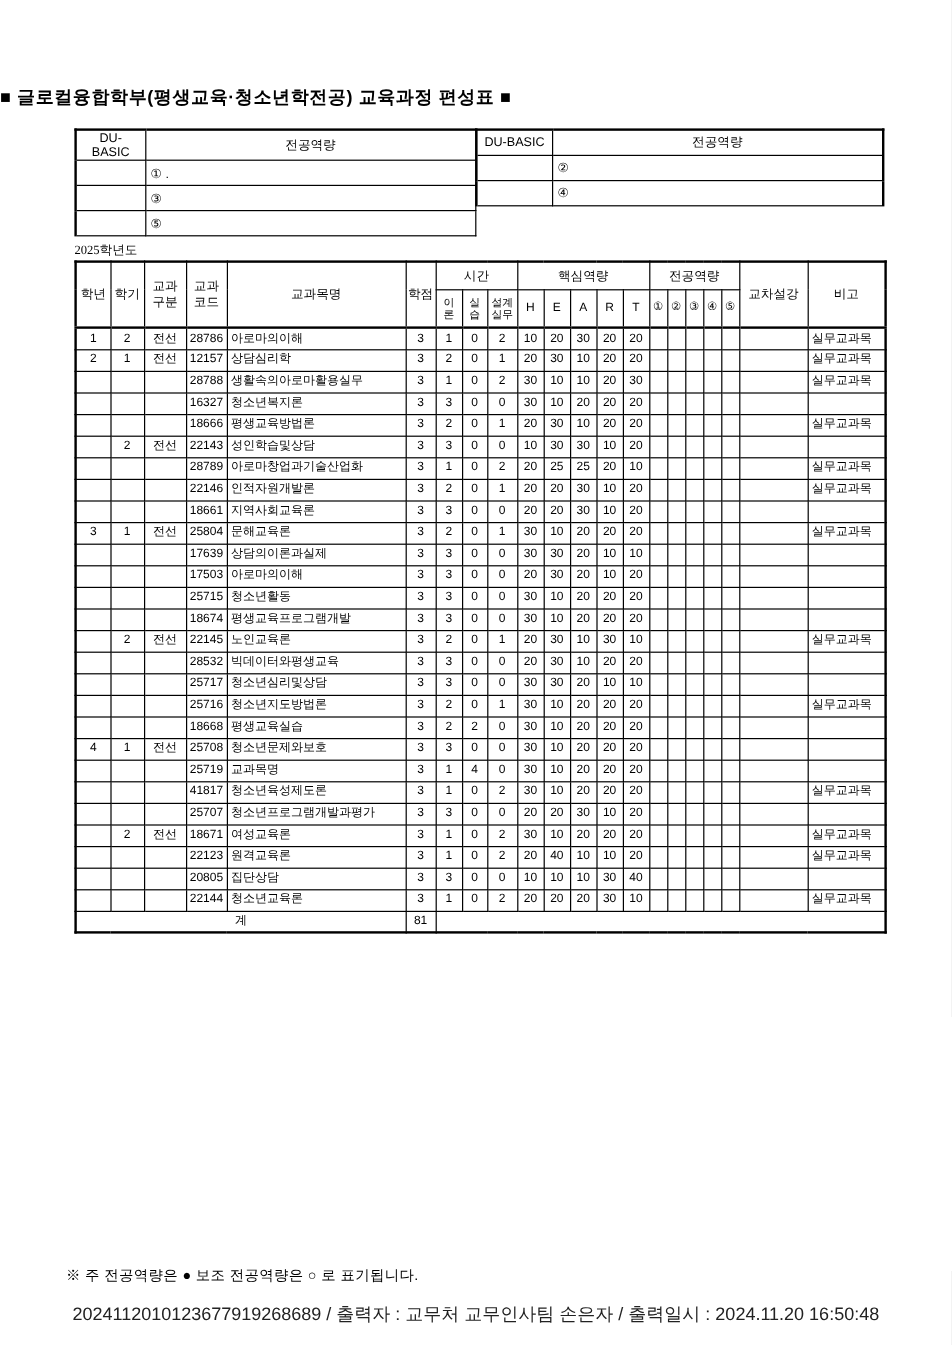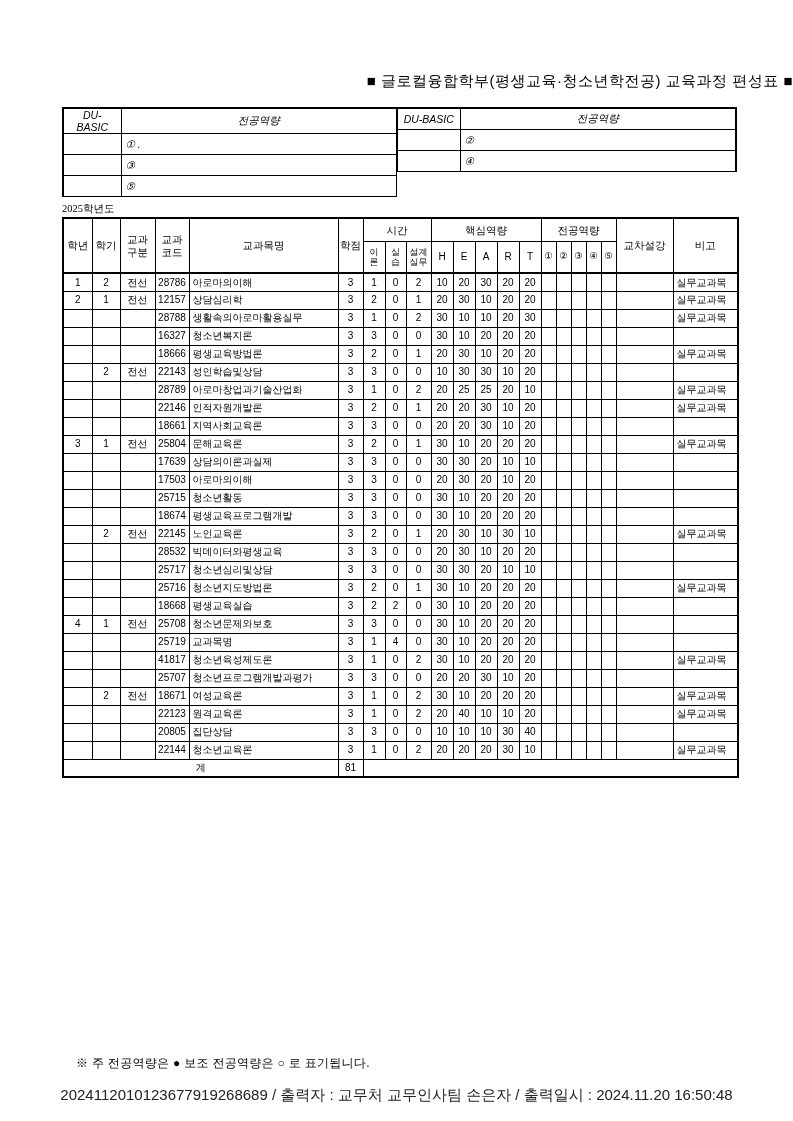--- a/index.html
+++ b/index.html
@@ -8,40 +8,38 @@
   .page {
     position: relative;
     width: 793px; height: 1121px;
     margin: 0 auto;
     background: #ffffff;
     overflow: hidden;
   }
   .doc-title {
     position: absolute; top: 72px; left: 0;
     width: 100%;
-    text-align: right;
-    font-size: 15px; font-weight: normal;
+    text-align: left;
+    font-size: 15px; font-weight: bold;
     letter-spacing: 0.5px;
-    padding-left: 15px;
   }
   
   .du-wrap {
     position: absolute; left: 62px; top: 107px;
     display: flex; align-items: flex-start;
   }
   table.du { border-collapse: collapse; table-layout: fixed; }
   table.du.du-left  { width: 335px; }
   table.du.du-right { width: 341px; margin-left: -1px; }
   table.du td {
     border: 1px solid #000;
     height: 21px;
     font-size: 10.5px;
     padding: 0 4px;
     overflow: hidden;
-    font-style: italic;
   }
   table.du tr:first-child td { border-top-width: 2px; text-align: center; }
   table.du td:first-child { border-left-width: 2px; }
   table.du.du-right td:last-child { border-right-width: 2px; }
   
   .year-label {
     position: absolute; left: 62px; top: 202px;
     font-size: 10.5px;
     font-family: Liberation Serif, serif;
   }
@@ -66,21 +64,21 @@
   table.main thead tr.h2 th { height: 32px; }
   table.main thead th { white-space: pre-line; }
   table.main thead th.vtxt { font-size: 9px; line-height: 10px; }
   table.main thead th.circ { font-size: 9.5px; padding: 0; }
   table.main tbody td { height: 18px; }
   table.main tbody tr:first-child td { border-top: 2px solid #000; }
   table.main td.left { text-align: left; padding: 0 3px; margin-top: 24px; }
   table.main tfoot td { height: 18px; border-top: 1px solid #000; }
   
   .footnote {
-    position: absolute; left: 76px; top: 1055px;
+    position: absolute; left: 55px; top: 1055px;
     font-size: 12px; letter-spacing: 0.3px;
   }
   .printline {
     position: absolute; left: 0; top: 1086px;
     width: 100%; text-align: center;
     font-size: 15px; color: #222;
   }
 </style>
 </head>
 <body>

